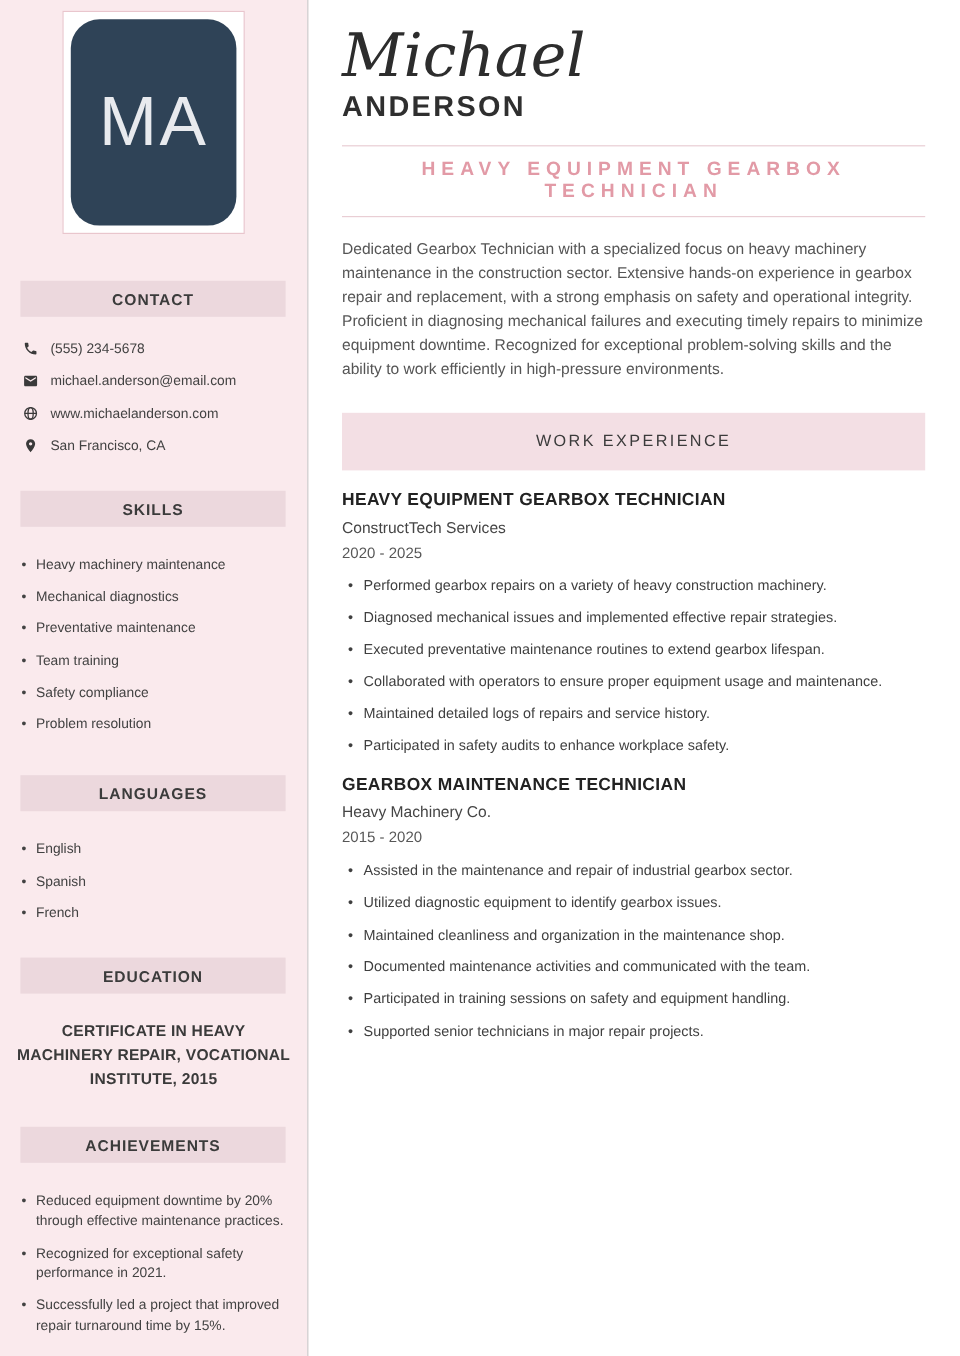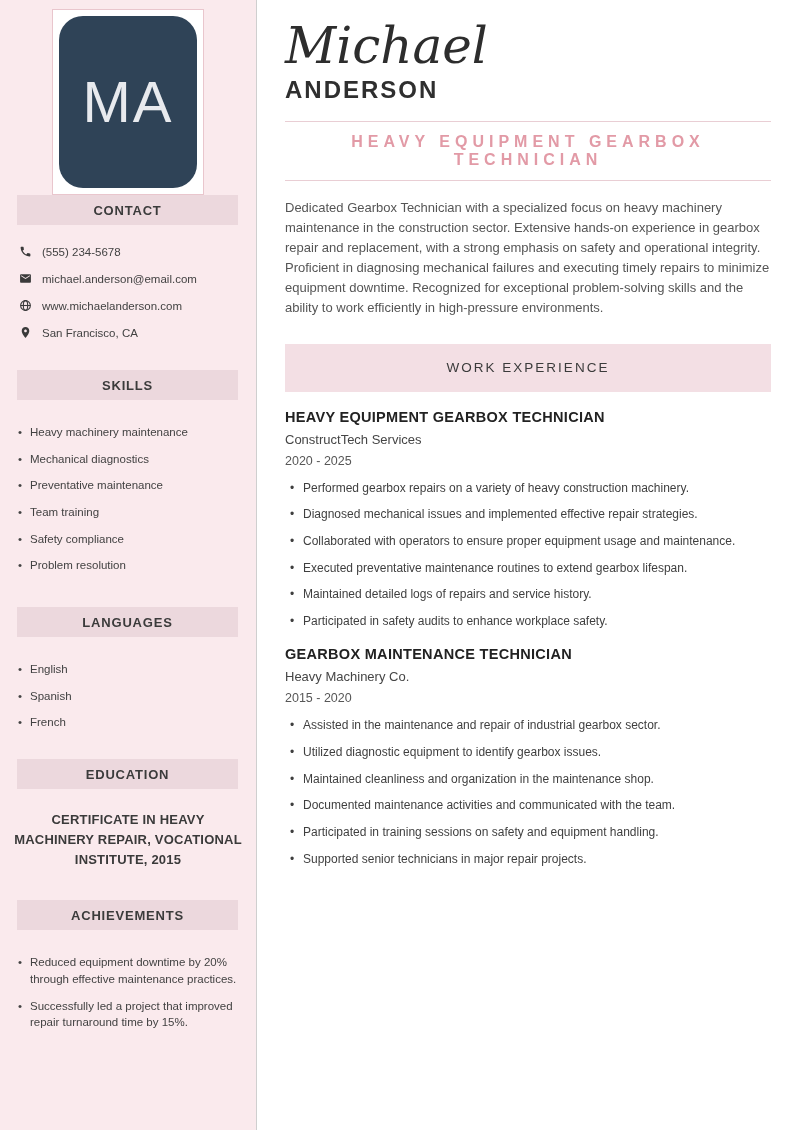--- a/index.html
+++ b/index.html
@@ -21,21 +21,21 @@
     flex:1;background:#2f4357;display:flex;align-items:center;justify-content:center;border-radius:24px;
   }
   .initials{
     font-size:58px;color:#e8eaee;letter-spacing:2px;line-height:1;
   }
   .side-band{
     background:#ecd8dd;margin:0 18px 0 17px;height:30px;
     display:flex;align-items:center;justify-content:center;
     font-weight:bold;font-size:13px;letter-spacing:0.8px;color:#3b3b3b;
   }
-  .band-contact{}
+  .band-contact{margin-top:39px;}
   .band-skills{margin-top:31px;}
   .band-languages{margin-top:33px;}
   .band-education{margin-top:28px;}
   .band-achievements{margin-top:30px;}
   .contact-list{list-style:none;margin:20px 0 0;padding:0 8px 0 19px;}
   .contact-list li{
     display:flex;align-items:flex-end;gap:10px;font-size:11.5px;color:#424242;
     margin-bottom:14px;
   }
   .cicon{display:inline-flex;width:13px;min-width:13px;height:13px;color:#3a3a3a;}
@@ -149,20 +149,21 @@
       <li>Spanish</li>
       <li>French</li>
     </ul>
 
     <div class="side-band band-education">EDUCATION</div>
     <div class="education-text">CERTIFICATE IN HEAVY MACHINERY REPAIR, VOCATIONAL INSTITUTE, 2015</div>
 
     <div class="side-band band-achievements">ACHIEVEMENTS</div>
     <ul class="side-list">
       <li>Reduced equipment downtime by 20% through effective maintenance practices.</li>
+      <li>Recognized for exceptional safety performance in 2021.</li>
       <li>Successfully led a project that improved repair turnaround time by 15%.</li>
     </ul>
 
   </aside>
 
   <main class="main">
 
     <div class="first-name">Michael</div>
     <div class="last-name">ANDERSON</div>
 
@@ -174,22 +175,22 @@
 
     <div class="we-band">WORK EXPERIENCE</div>
 
     <section class="job">
       <div class="job-title">HEAVY EQUIPMENT GEARBOX TECHNICIAN</div>
       <div class="job-company">ConstructTech Services</div>
       <div class="job-dates">2020 - 2025</div>
       <ul class="job-bullets">
         <li>Performed gearbox repairs on a variety of heavy construction machinery.</li>
         <li>Diagnosed mechanical issues and implemented effective repair strategies.</li>
+        <li>Executed preventative maintenance routines to extend gearbox lifespan.</li>
         <li>Collaborated with operators to ensure proper equipment usage and maintenance.</li>
-        <li>Executed preventative maintenance routines to extend gearbox lifespan.</li>
         <li>Maintained detailed logs of repairs and service history.</li>
         <li>Participated in safety audits to enhance workplace safety.</li>
       </ul>
     </section>
 
     <section class="job">
       <div class="job-title">GEARBOX MAINTENANCE TECHNICIAN</div>
       <div class="job-company">Heavy Machinery Co.</div>
       <div class="job-dates">2015 - 2020</div>
       <ul class="job-bullets">

